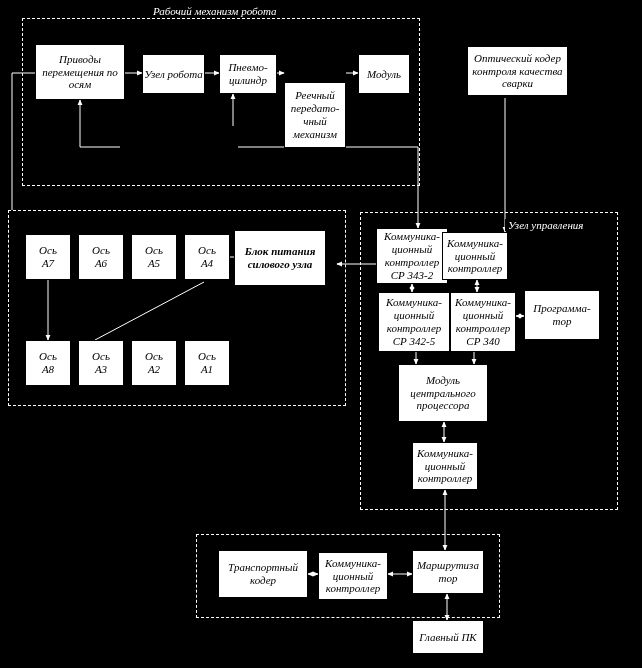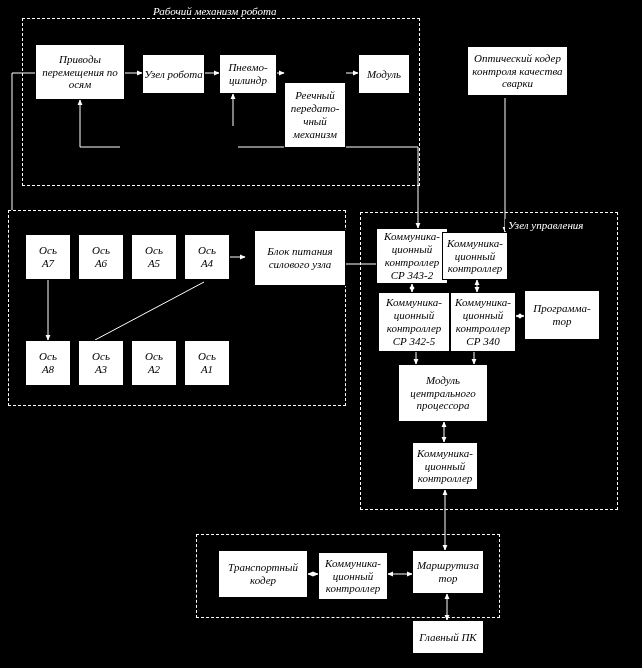--- a/index.html
+++ b/index.html
@@ -77,21 +77,21 @@
 сварки</div>
 
   <div class="node" style="left:25px;top:234px;width:46px;height:46px;">Ось
 А7</div>
   <div class="node" style="left:78px;top:234px;width:46px;height:46px;">Ось
 А6</div>
   <div class="node" style="left:131px;top:234px;width:46px;height:46px;">Ось
 А5</div>
   <div class="node" style="left:184px;top:234px;width:46px;height:46px;">Ось
 А4</div>
-  <div class="node" style="left:254px;top:230px;width:92px;height:56px;">Блок питания
+  <div class="node" style="left:234px;top:230px;width:92px;height:56px;font-weight:bold;">Блок питания
 силового узла</div>
   <div class="node" style="left:25px;top:340px;width:46px;height:46px;">Ось
 А8</div>
   <div class="node" style="left:78px;top:340px;width:46px;height:46px;">Ось
 А3</div>
   <div class="node" style="left:131px;top:340px;width:46px;height:46px;">Ось
 А2</div>
   <div class="node" style="left:184px;top:340px;width:46px;height:46px;">Ось
 А1</div>
 

